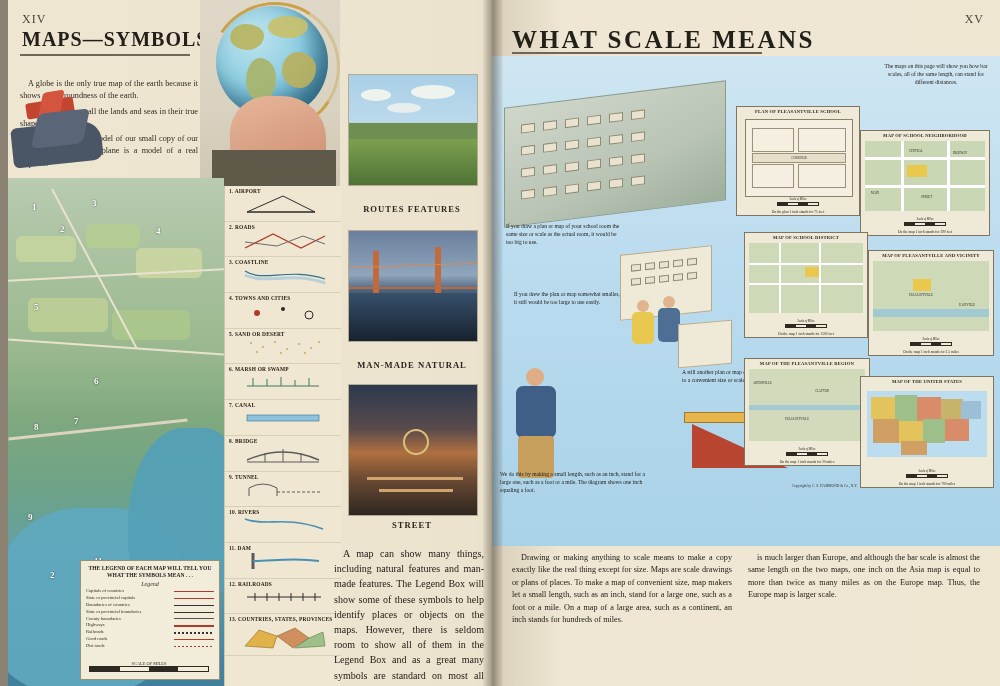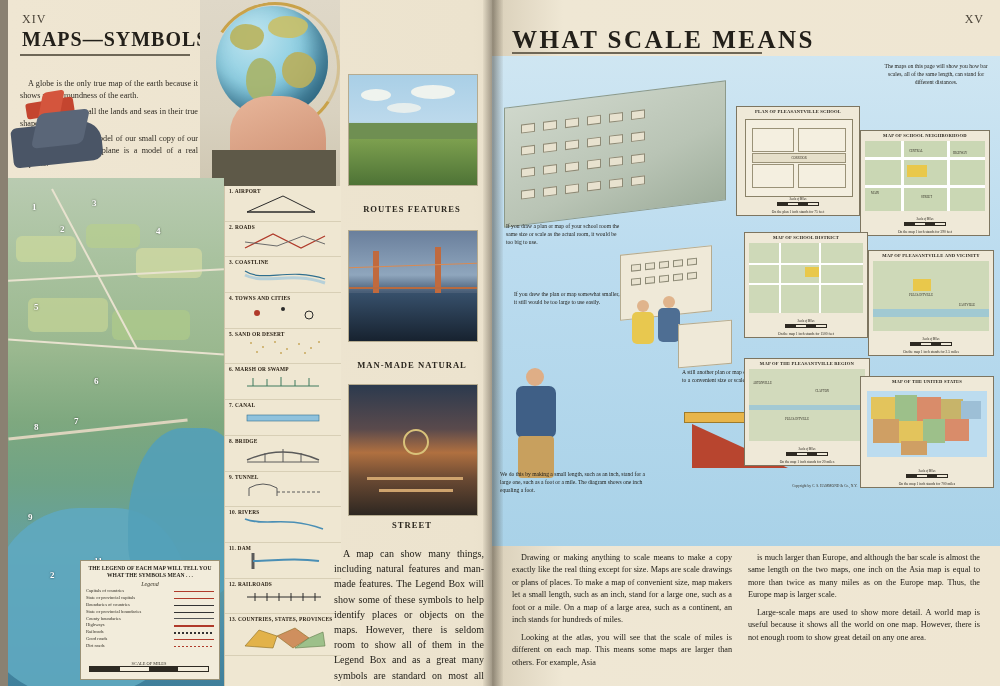--- a/index.html
+++ b/index.html
@@ -523,22 +523,20 @@
         <div class="usmap-state" style="left:56px;top:28px;width:22px;height:24px;background:#9dc08a;"></div>
         <div class="usmap-state" style="left:78px;top:28px;width:24px;height:22px;background:#d98c6a;"></div>
         <div class="usmap-state" style="left:34px;top:50px;width:26px;height:14px;background:#cf9f64;"></div>
       </div>
       <div class="mm-scale"><span>Scale of Miles</span><div class="b"></div></div>
       <div class="mm-foot">On the map 1 inch stands for 700 miles</div>
     </div>
 
     <div class="rtext col1">
       <p>Drawing or making anything to scale means to make a copy exactly like the real thing except for size. Maps are scale drawings or plans of places. To make a map of convenient size, map makers let a small length, such as an inch, stand for a large one, such as a foot or a mile. On a map of a large area, such as a continent, an inch stands for hundreds of miles.</p>
-      <p>Looking at the atlas, you will see that the scale of miles is different on each map. This means some maps are larger than others. For example, Asia</p>
     </div>
     <div class="rtext col2">
       <p>is much larger than Europe, and although the bar scale is almost the same length on the two maps, one inch on the Asia map is equal to more than twice as many miles as on the Europe map. Thus, the Europe map is larger scale.</p>
-      <p>Large-scale maps are used to show more detail. A world map is useful because it shows all the world on one map. However, there is not enough room to show great detail on any one area.</p>
     </div>
   </div>
 
   <div class="gutter"></div>
 </div>
 
 </body></html>

